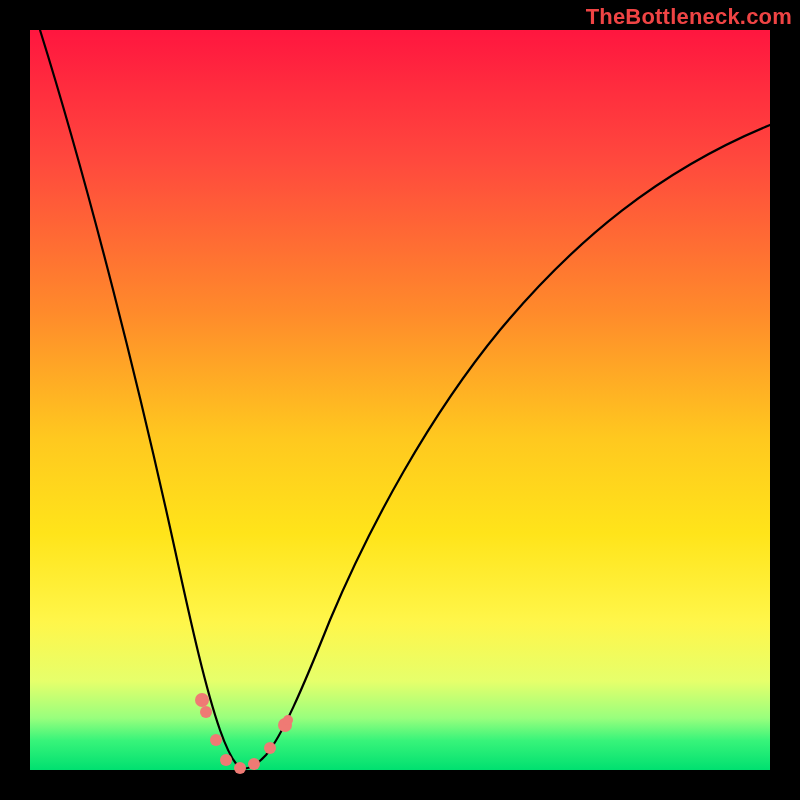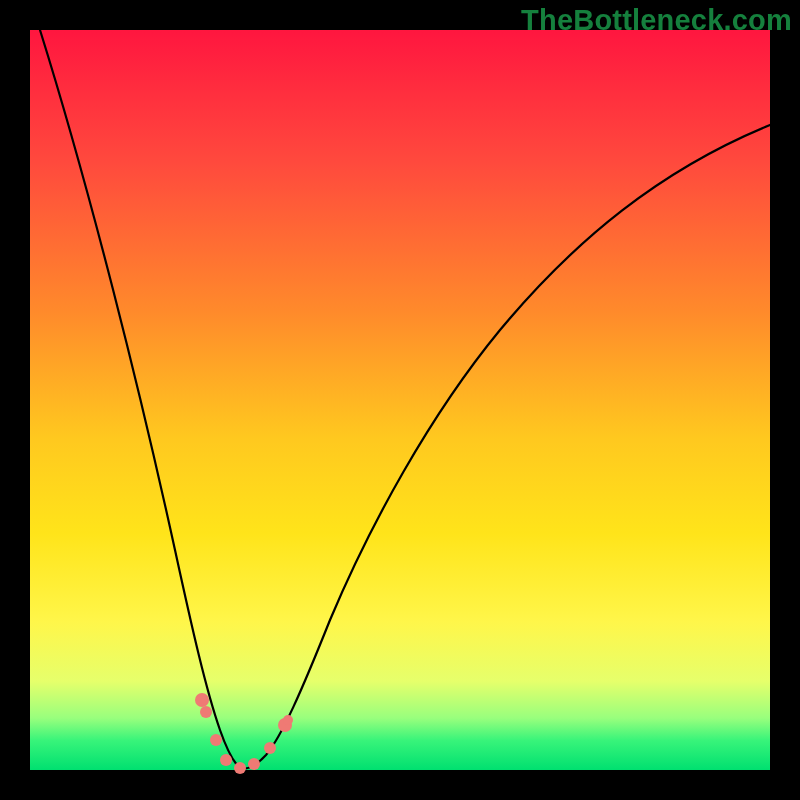--- a/index.html
+++ b/index.html
@@ -14,22 +14,22 @@
   .frame {
     position: relative;
     width: 800px;
     height: 800px;
     background: #000;
   }
   .watermark {
     position: absolute;
     top: 4px;
     right: 8px;
-    color: #15803d;
-    font-size: 29px;
+    color: #ef4444;
+    font-size: 22px;
     font-weight: 600;
     letter-spacing: 0.2px;
     user-select: none;
     text-align: right;
   }
   .plot-area {
     position: absolute;
     left: 30px;
     top: 30px;
     width: 740px;

